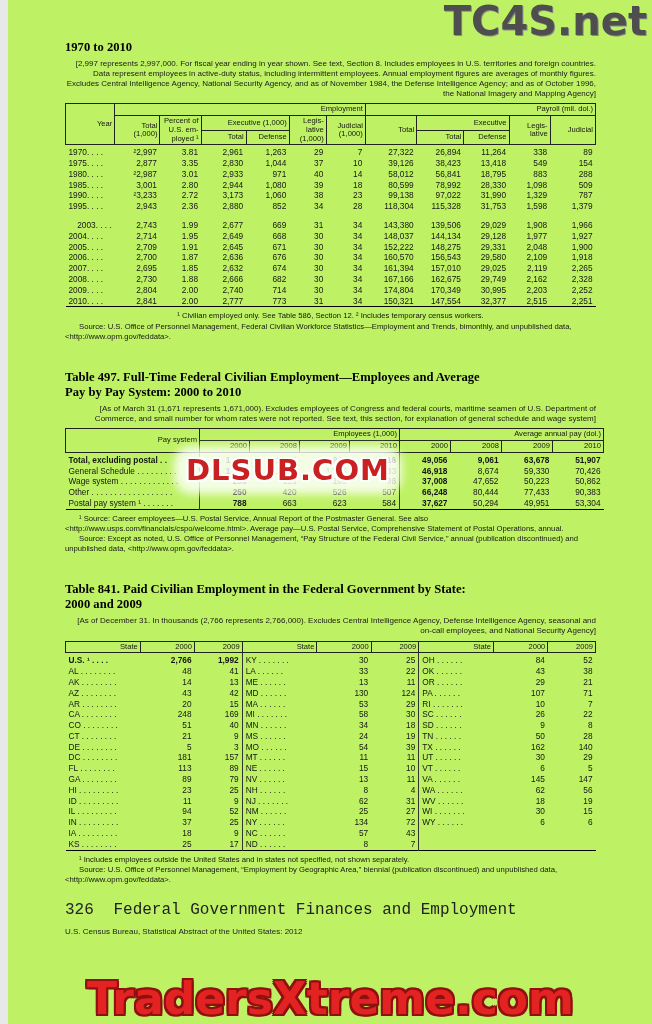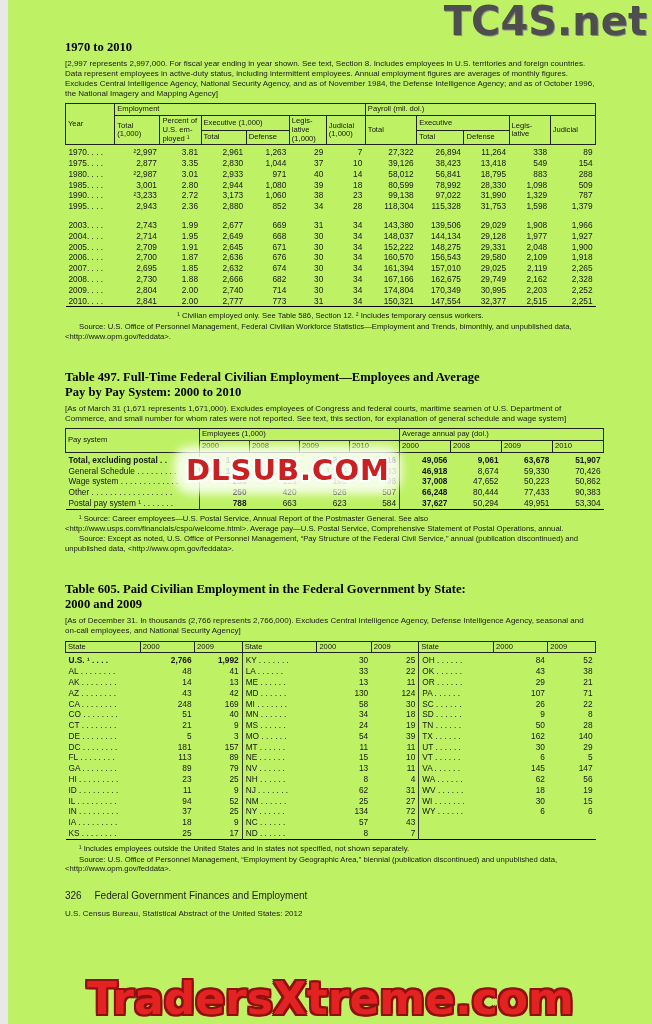--- a/index.html
+++ b/index.html
@@ -1,32 +1,32 @@
 <!DOCTYPE html>
 <html><head>
 <meta charset="utf-8">
 <style>
   html,body{margin:0;padding:0;background:#e8e8e8;}
   .page{position:relative;width:645px;height:1024px;background:#bef264;overflow:hidden;
         font-family:"Liberation Sans",sans-serif;color:#151515;margin-left:8px;}
   .content{padding:40px 57px 0 57px;}
 
   .tbl-title{font-family:"Liberation Serif",serif;font-weight:bold;font-size:12.6px;line-height:1.18;color:#000;}
-  .note{font-size:8px;line-height:1.24;margin-top:4px;color:#1a1a1a;}
+  .note{font-size:8px;line-height:1.24;margin-top:4px;color:#1a1a1a;text-align:right;}
 
   table{border-collapse:collapse;width:100%;table-layout:fixed;font-size:8.3px;
         border-top:1.6px solid #000;border-bottom:1px solid #000;margin-top:5px;}
-  thead th{font-weight:normal;font-size:7.6px;line-height:1.15;text-align:left;vertical-align:middle;
+  thead th{font-weight:normal;font-size:7.6px;line-height:1.15;text-align:right;vertical-align:middle;
         border:0.8px solid #222;padding:1px 2px;}
   td{line-height:1.3;padding:0 3px;overflow:hidden;white-space:nowrap;}
   td.num{text-align:right;}
   td.stub{text-align:left;}
   tbody tr:first-child td{padding-top:2px;}
 
-  #t496 tbody tr:nth-child(7) td{padding-top:8px;}
+  #t496 tbody tr:nth-child(7) td{padding-top:8px;text-align:right;}
   #t497 tbody tr:first-child td{font-weight:bold;}
   #t497 td:nth-child(2),#t497 td:nth-child(6){border-left:0.8px solid #333;font-weight:bold;}
   #t498 td:nth-child(4),#t498 td:nth-child(7){border-left:0.8px solid #333;}
   #t498 tbody tr:first-child td:nth-child(-n+3){font-weight:bold;}
 
   .fn{font-size:7.7px;line-height:1.28;margin-top:4px;}
   .fn.center{text-align:center;}
   .src{font-size:7.7px;line-height:1.28;margin-top:1px;text-indent:14px;}
 
   .sec{margin-top:0;}
@@ -41,21 +41,21 @@
         font-weight:bold;font-size:29px;letter-spacing:1px;color:#c92121;
         background:rgba(255,255,255,0.82);border-radius:10px;padding:0 5px;
         box-shadow:0 0 9px 7px rgba(255,255,255,0.82);
         text-shadow:2px 2px 0 #fff,-2px -2px 0 #fff,2px -2px 0 #fff,-2px 2px 0 #fff;}
   .wm-bottom{position:absolute;bottom:0px;left:50%;transform:translateX(-50%);z-index:7;
         font-family:"DejaVu Sans",sans-serif;font-weight:bold;font-size:44px;white-space:nowrap;
         color:#e32222;letter-spacing:0px;
         text-shadow:-2px -2px 0 #8f1010,2px -2px 0 #8f1010,-2px 2px 0 #8f1010,2px 2px 0 #8f1010,
                     -2px 0 0 #8f1010,2px 0 0 #8f1010,0 -2px 0 #8f1010,0 2px 0 #8f1010;}
 
-  .footer-line{margin-top:16px;font-size:10px;color:#222;}
+  .footer-line{margin-top:16px;font-size:16px;color:#222;font-family:Liberation Mono, monospace;}
   .footer-line .pg{margin-right:10px;}
   .census{margin-top:8px;font-size:8px;text-align:left;color:#222;}
 </style>
 </head>
 <body>
 
 <div class="page">
 
   <div class="wm-top">TC4S.net</div>
 
@@ -409,21 +409,21 @@
             </tbody>
         </table>
       </div>
 
       <div class="fn" style="text-indent:14px">¹ Source: Career employees—U.S. Postal Service, Annual Report of the Postmaster General. See also &lt;http://www.usps.com/financials/cspo/welcome.html&gt;. Average pay—U.S. Postal Service, Comprehensive Statement of Postal Operations, annual.</div>
       <div class="src">Source: Except as noted, U.S. Office of Personnel Management, “Pay Structure of the Federal Civil Service,” annual (publication discontinued) and unpublished data, &lt;http://www.opm.gov/feddata&gt;.</div>
     </div>
 
     <div class="sec">
       <div class="tbl-title">
-        <div>Table 605. Paid Civilian Employment in the Federal Government by State:</div>
+        <div>Table 841. Paid Civilian Employment in the Federal Government by State:</div>
         <div>2000 and 2009</div>
       </div>
       <div class="note">[As of December 31. In thousands (2,766 represents 2,766,000). Excludes Central Intelligence Agency, Defense Intelligence Agency, seasonal and on-call employees, and National Security Agency]</div>
 
       <div class="tbl-wrap">
         <table id="t498">
           <colgroup>
             <col style="width:66px">
               <col style="width:48px">
               <col style="width:42px">
@@ -486,20 +486,31 @@
                 <td class="num">43</td>
                 <td class="num">42</td>
                 <td class="stub">MD . . . . . .</td>
                 <td class="num">130</td>
                 <td class="num">124</td>
                 <td class="stub">PA . . . . . .</td>
                 <td class="num">107</td>
                 <td class="num">71</td>
               </tr>
               <tr>
+                <td class="stub">AR . . . . . . . .</td>
+                <td class="num">20</td>
+                <td class="num">15</td>
+                <td class="stub">MA . . . . . .</td>
+                <td class="num">53</td>
+                <td class="num">29</td>
+                <td class="stub">RI . . . . . . .</td>
+                <td class="num">10</td>
+                <td class="num">7</td>
+              </tr>
+              <tr>
                 <td class="stub">CA . . . . . . . .</td>
                 <td class="num">248</td>
                 <td class="num">169</td>
                 <td class="stub">MI . . . . . . .</td>
                 <td class="num">58</td>
                 <td class="num">30</td>
                 <td class="stub">SC . . . . . .</td>
                 <td class="num">26</td>
                 <td class="num">22</td>
               </tr>

